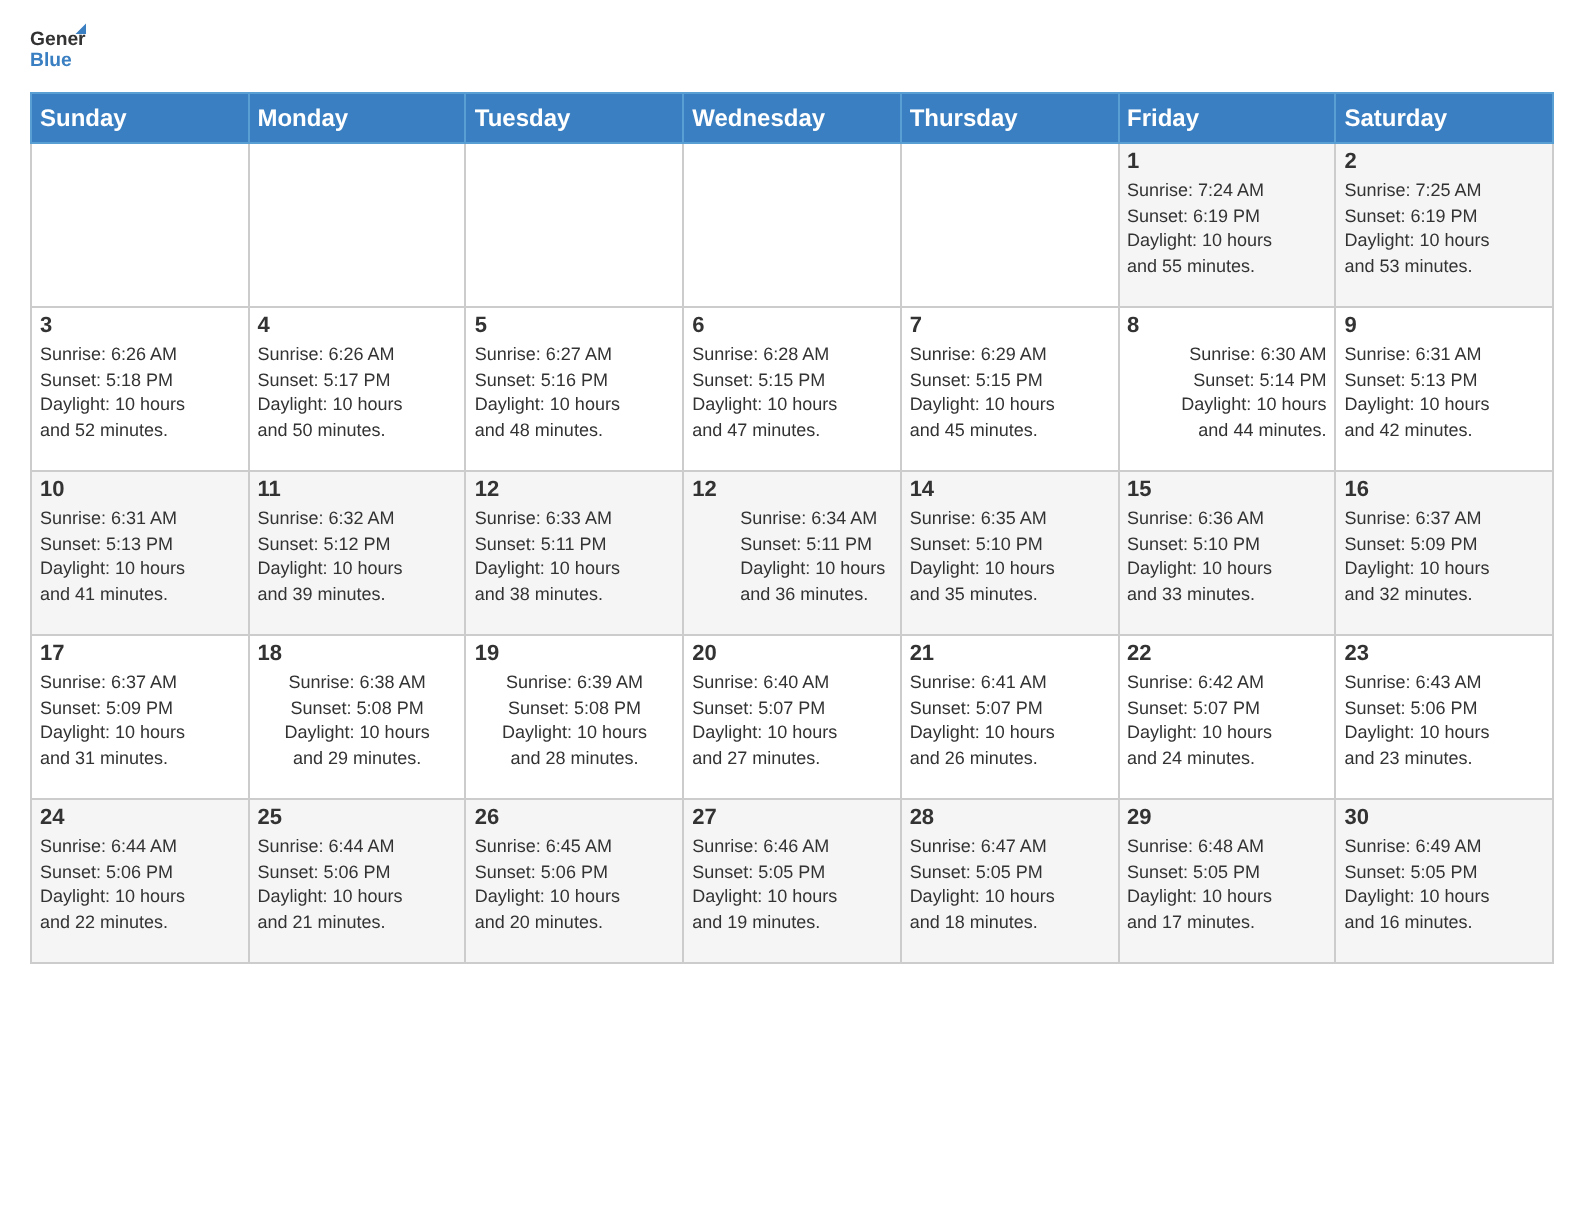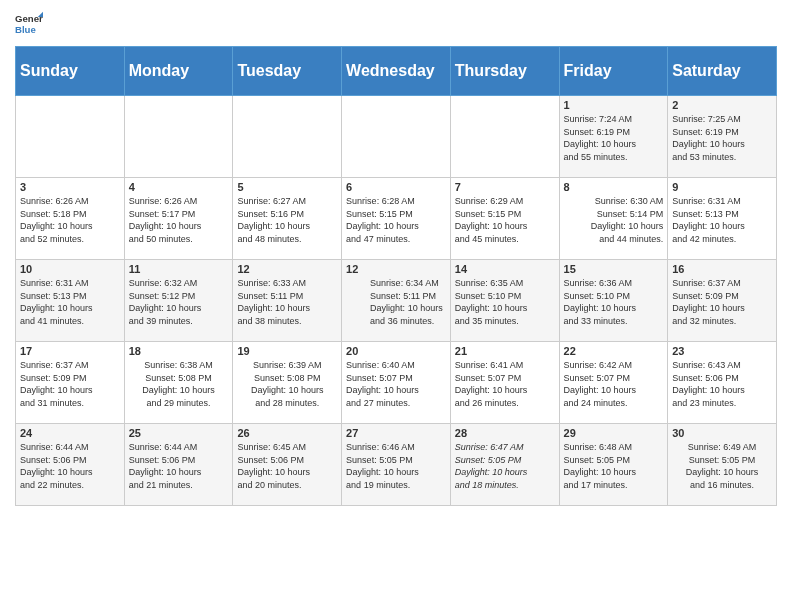--- a/index.html
+++ b/index.html
@@ -43,23 +43,23 @@
       color: #555;
     }
     table {
       width: 100%;
       border-collapse: collapse;
       table-layout: fixed;
     }
     thead tr th {
       background-color: #3a7fc1;
       color: #fff;
-      font-size: 16px;
+      font-size: 12px;
       font-weight: bold;
-      padding: 15px 4px;
+      padding: 5px 4px;
       text-align: left;
       border: 1px solid #5a9fd4;
       margin-left: 20px;
     }
     tbody tr td {
       border: 1px solid #ccc;
       vertical-align: top;
       padding: 3px 4px;
       font-size: 9.5px;
       color: #333;
@@ -312,35 +312,35 @@
           </td>
           <td>
             <div class="day-number">27</div>
             <div class="day-info" style="white-space: pre-line;">Sunrise: 6:46 AM
 Sunset: 5:05 PM
 Daylight: 10 hours
 and 19 minutes.</div>
           </td>
           <td>
             <div class="day-number">28</div>
-            <div class="day-info" style="white-space: pre-line; font-style: italic;">Sunrise: 6:47 AM
+            <div class="day-info" style="white-space: pre-line;">Sunrise: 6:47 AM
 Sunset: 5:05 PM
 Daylight: 10 hours
 and 18 minutes.</div>
           </td>
           <td>
             <div class="day-number">29</div>
             <div class="day-info" style="white-space: pre-line;">Sunrise: 6:48 AM
 Sunset: 5:05 PM
 Daylight: 10 hours
 and 17 minutes.</div>
           </td>
           <td>
             <div class="day-number">30</div>
-            <div class="day-info" style="white-space: pre-line; text-align: center;">Sunrise: 6:49 AM
+            <div class="day-info" style="white-space: pre-line;">Sunrise: 6:49 AM
 Sunset: 5:05 PM
 Daylight: 10 hours
 and 16 minutes.</div>
           </td>
         </tr>
       </tbody>
   </table>
 </div>
 
 </body></html>

